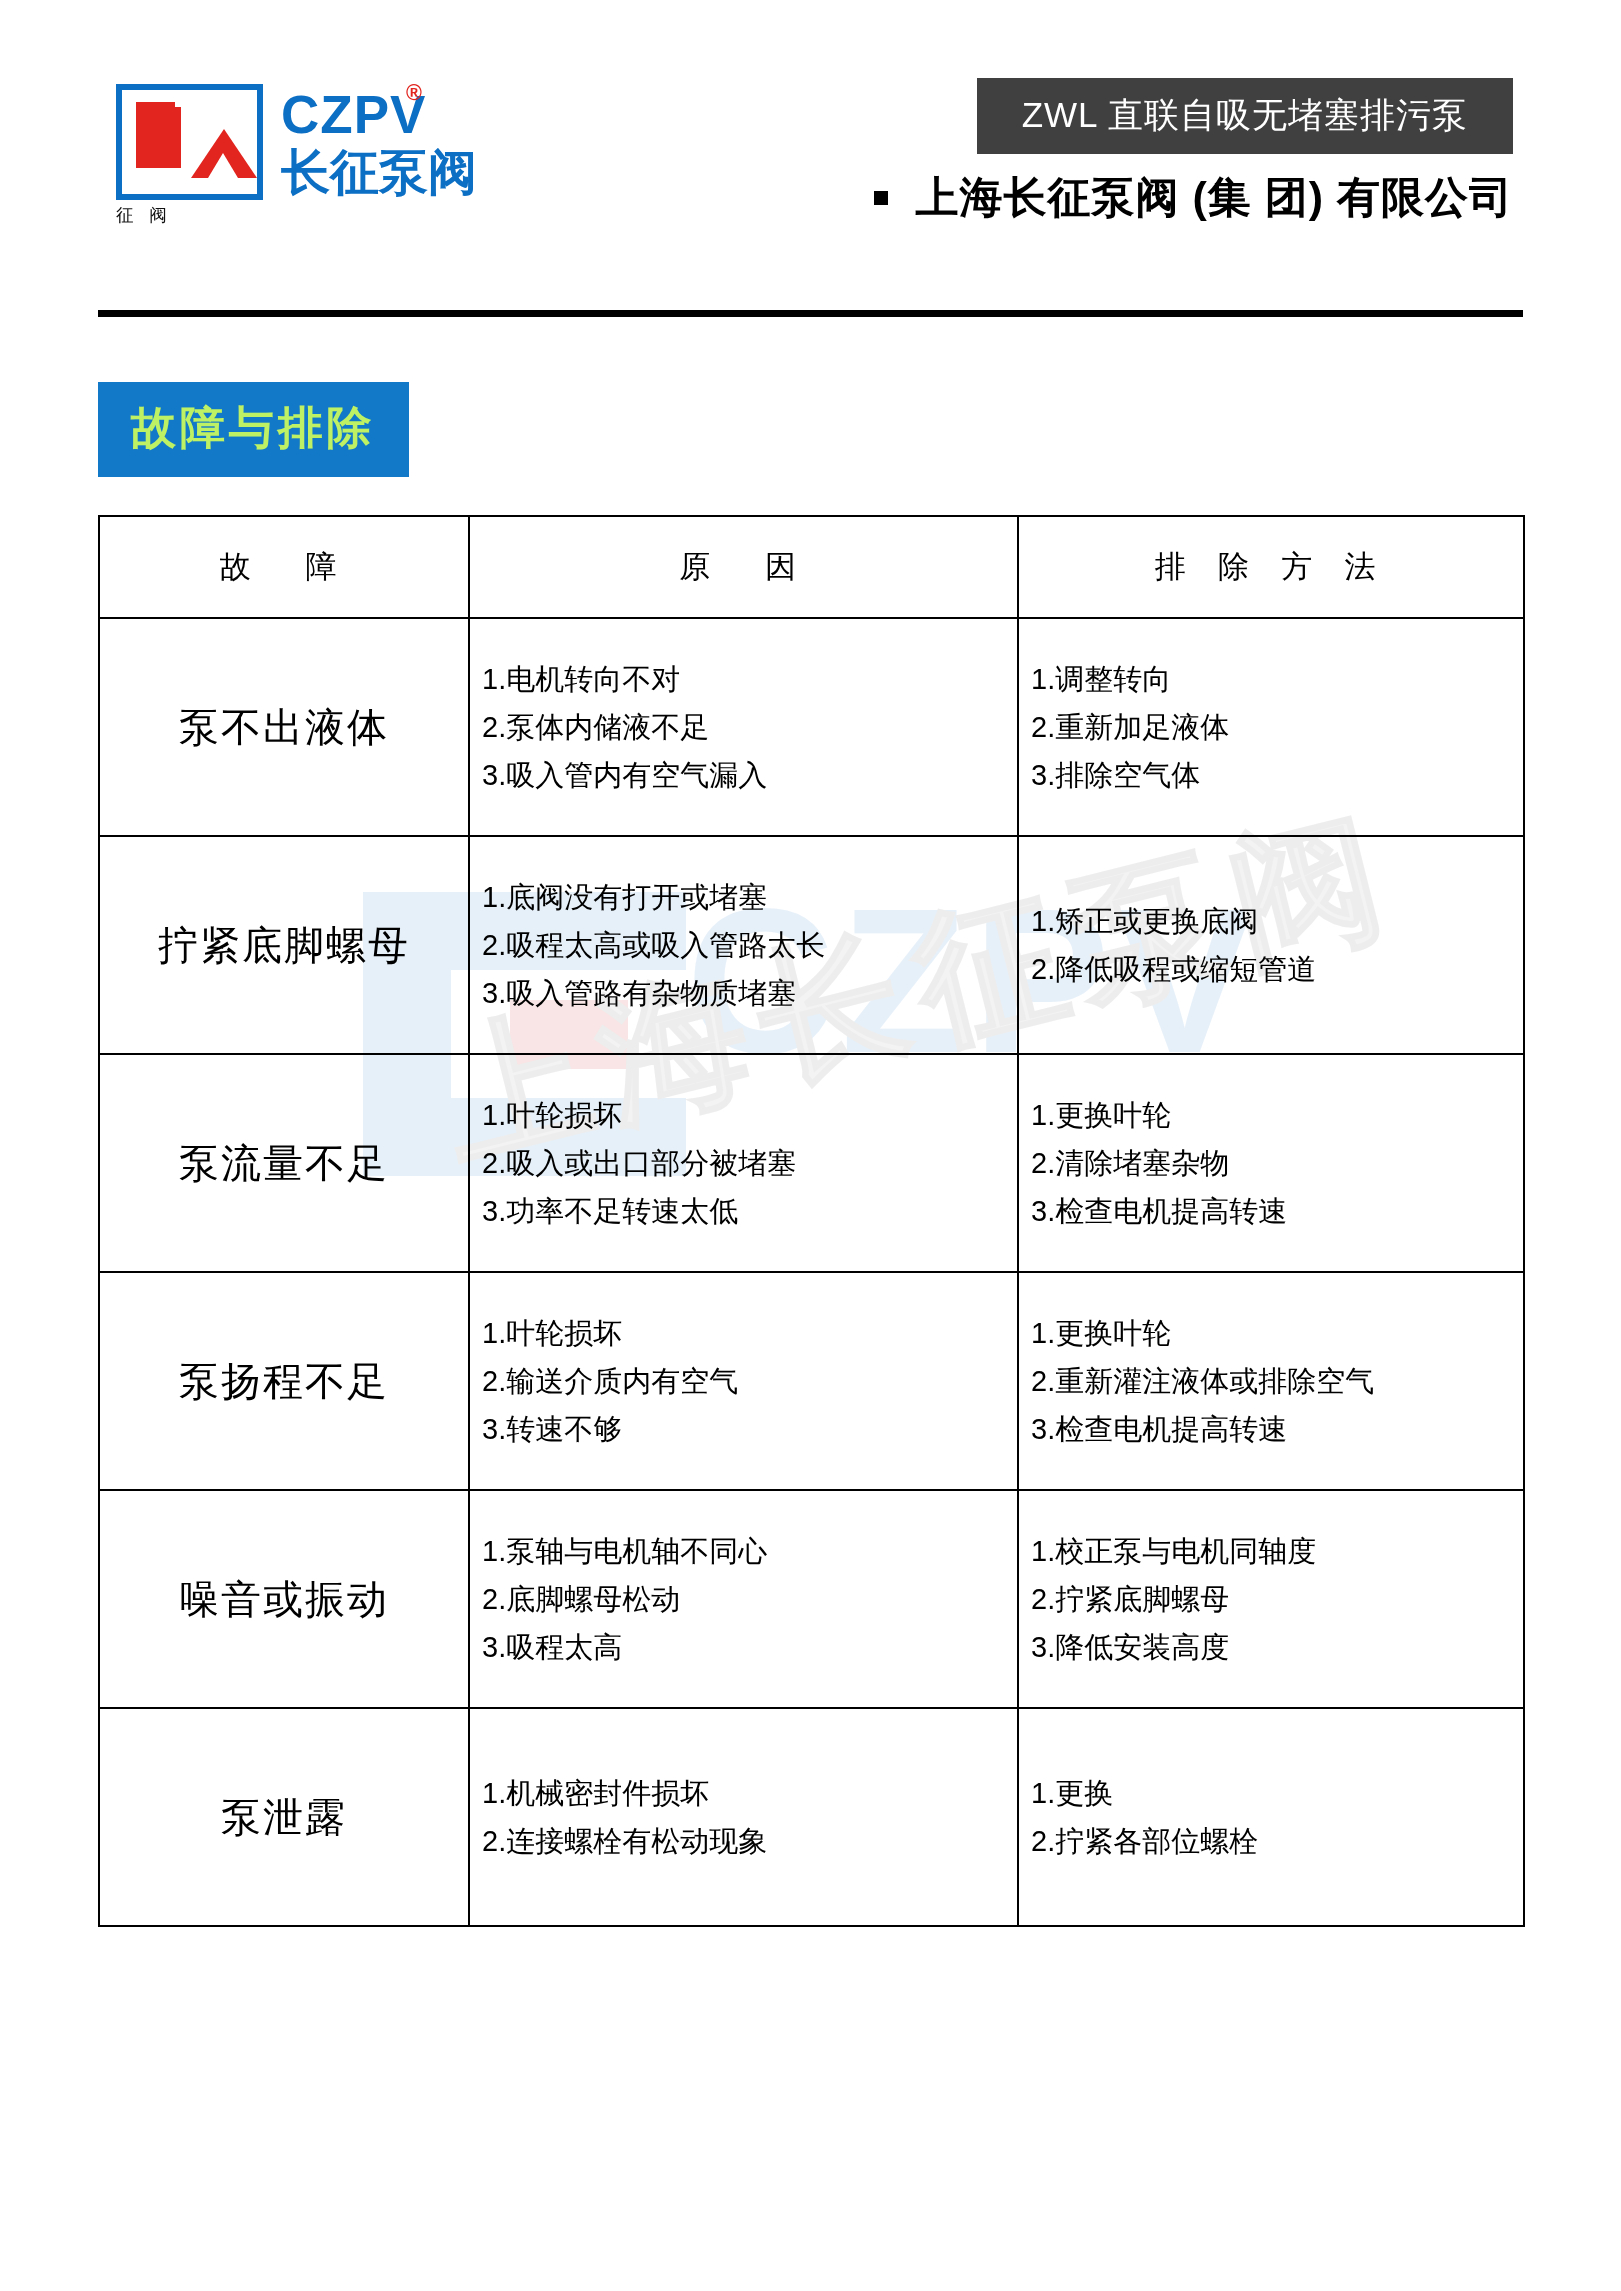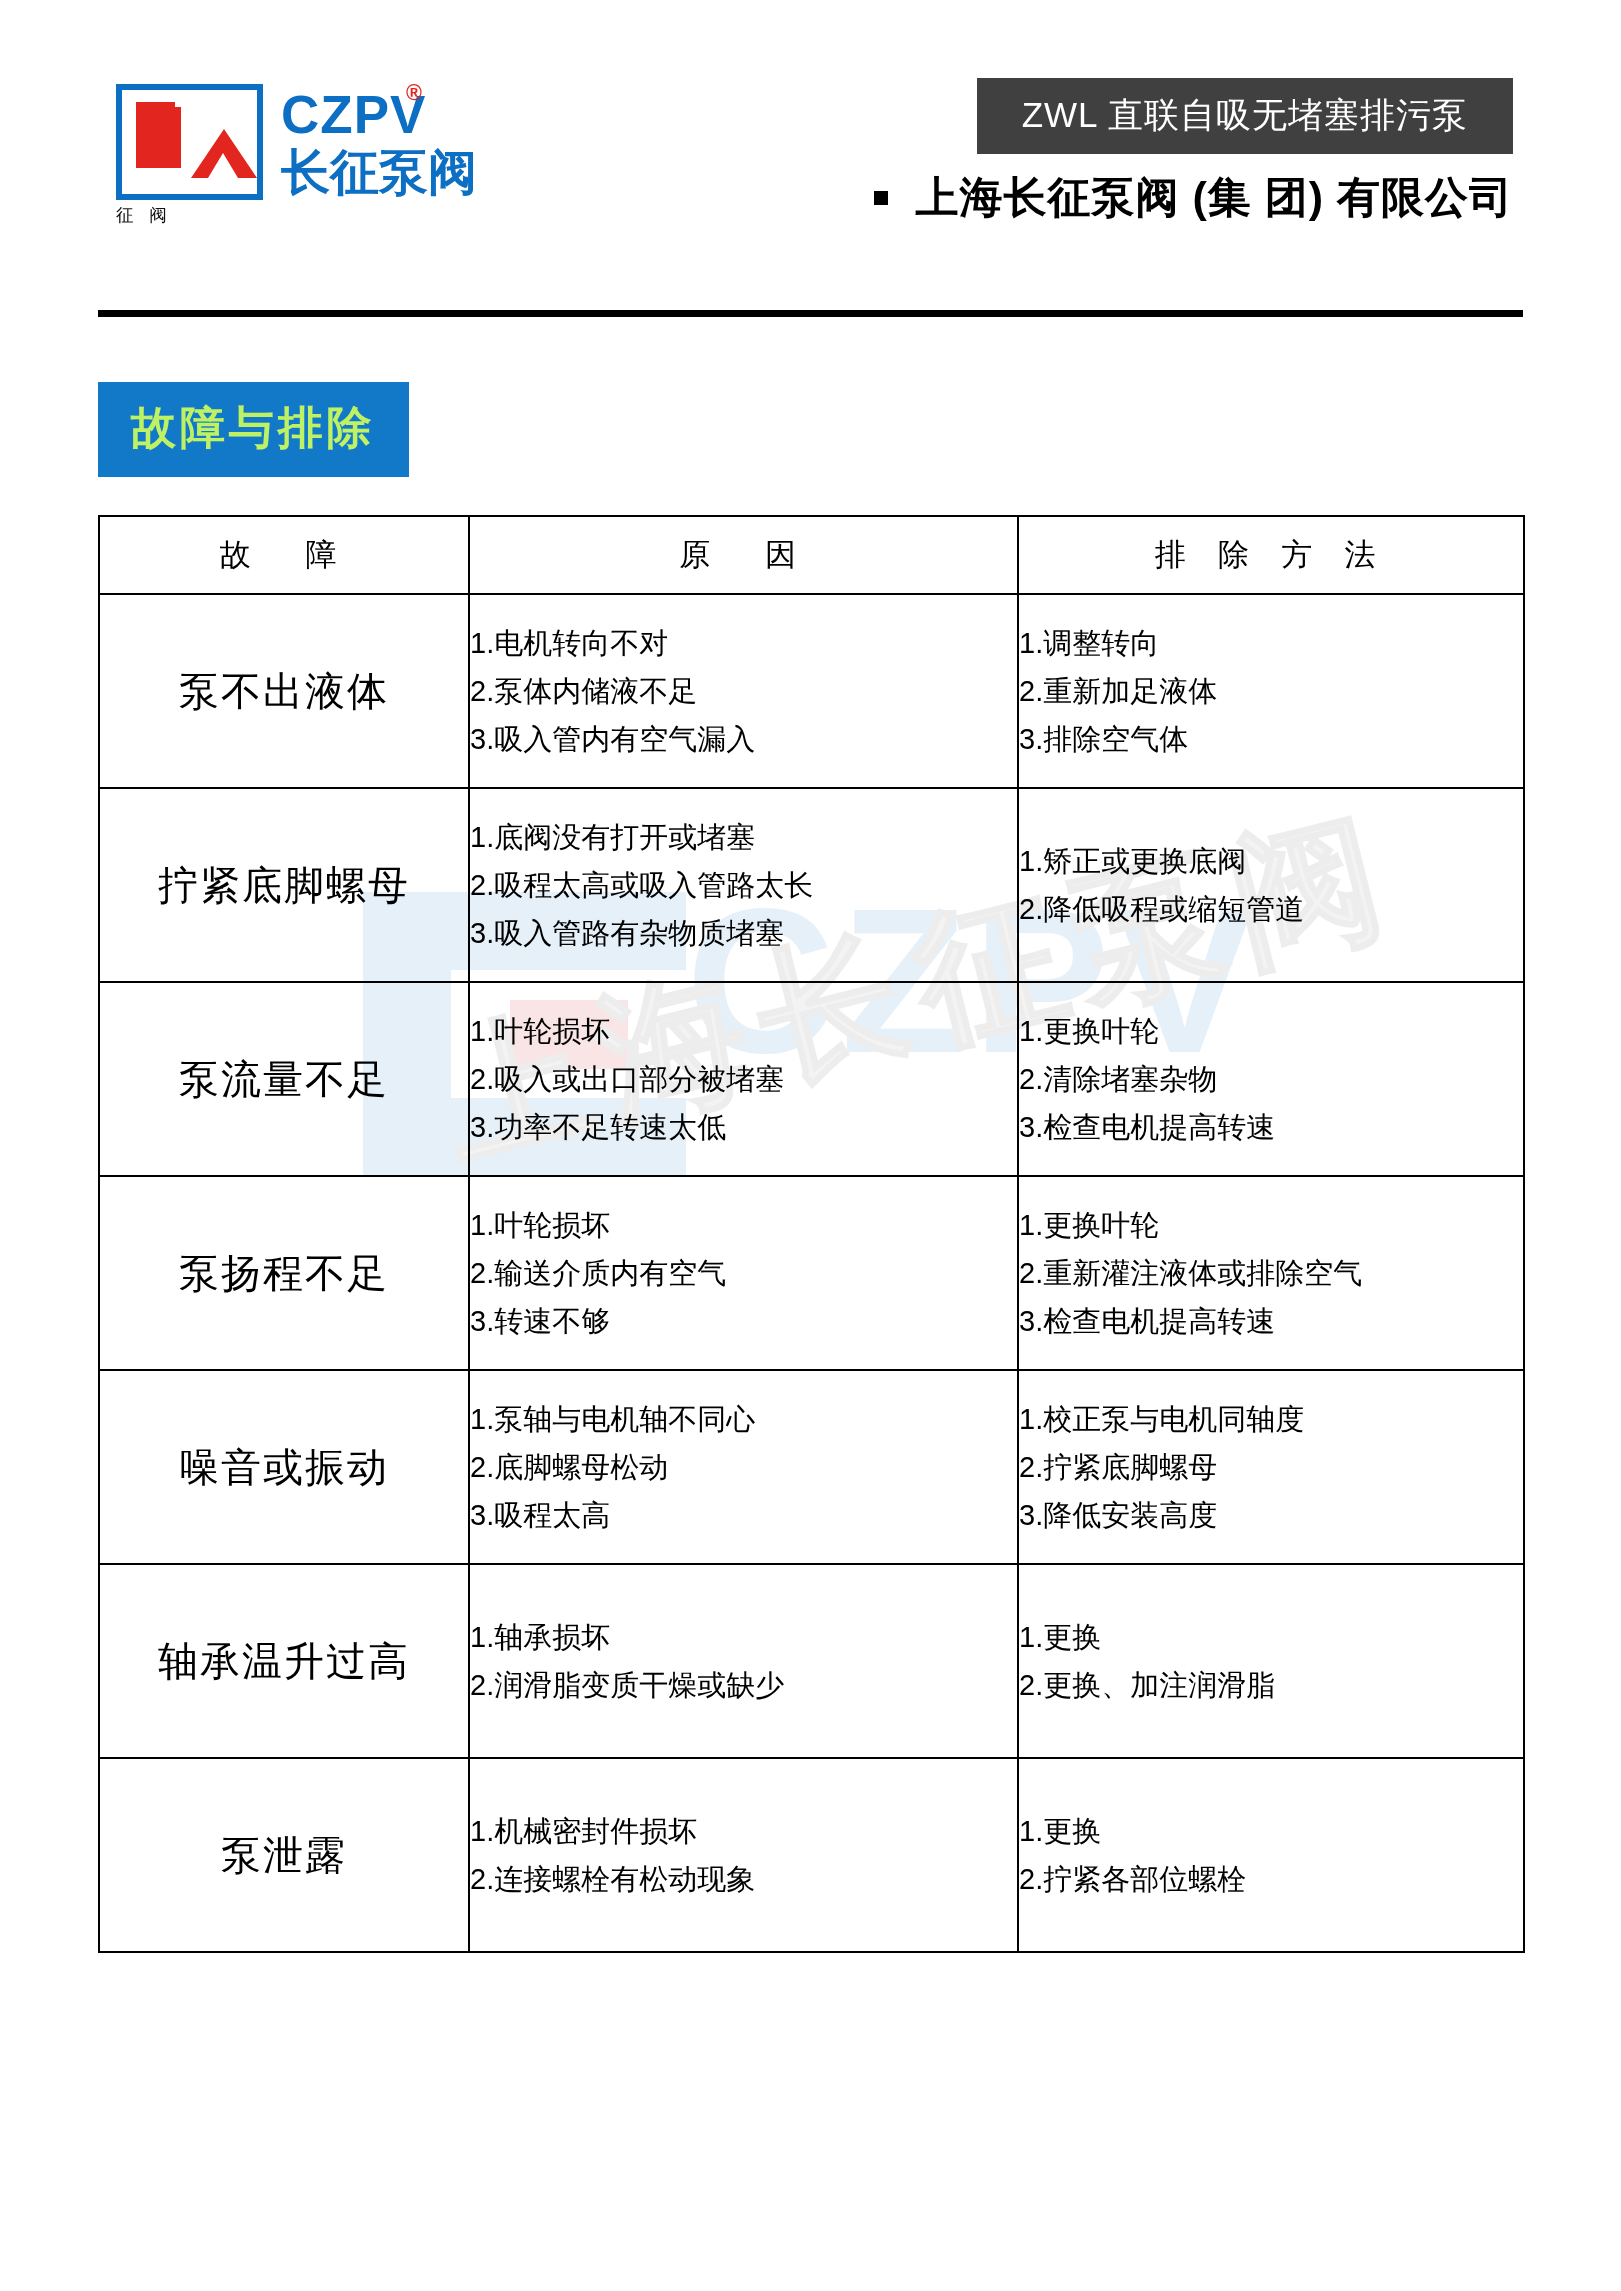--- a/index.html
+++ b/index.html
@@ -232,21 +232,21 @@
   }
   table.fault-table {
     border-collapse: collapse;
     width: 100%;
     table-layout: fixed;
     background: transparent;
   }
   table.fault-table td, table.fault-table th {
     border: 2px solid #000000;
     vertical-align: middle;
-    padding: 0;
+    padding: 12px;
   }
   .col-fault { width: 370px; }
   .col-cause { width: 549px; }
   .col-fix   { width: 506px; }
 
   thead td {
     height: 76px;
     text-align: center;
     font-size: 31px;
     letter-spacing: 11.8px;
@@ -389,31 +389,20 @@
             <div class="line">2.底脚螺母松动</div>
             <div class="line">3.吸程太高</div>
           </td>
           <td class="cell-list cell-fix">
             <div class="line">1.校正泵与电机同轴度</div>
             <div class="line">2.拧紧底脚螺母</div>
             <div class="line">3.降低安装高度</div>
           </td>
         </tr>
         <tr>
-          <td class="cell-fault">轴承温升过高</td>
-          <td class="cell-list">
-            <div class="line">1.轴承损坏</div>
-            <div class="line">2.润滑脂变质干燥或缺少</div>
-          </td>
-          <td class="cell-list cell-fix">
-            <div class="line">1.更换</div>
-            <div class="line">2.更换、加注润滑脂</div>
-          </td>
-        </tr>
-        <tr>
           <td class="cell-fault">泵泄露</td>
           <td class="cell-list">
             <div class="line">1.机械密封件损坏</div>
             <div class="line">2.连接螺栓有松动现象</div>
           </td>
           <td class="cell-list cell-fix">
             <div class="line">1.更换</div>
             <div class="line">2.拧紧各部位螺栓</div>
           </td>
         </tr>

